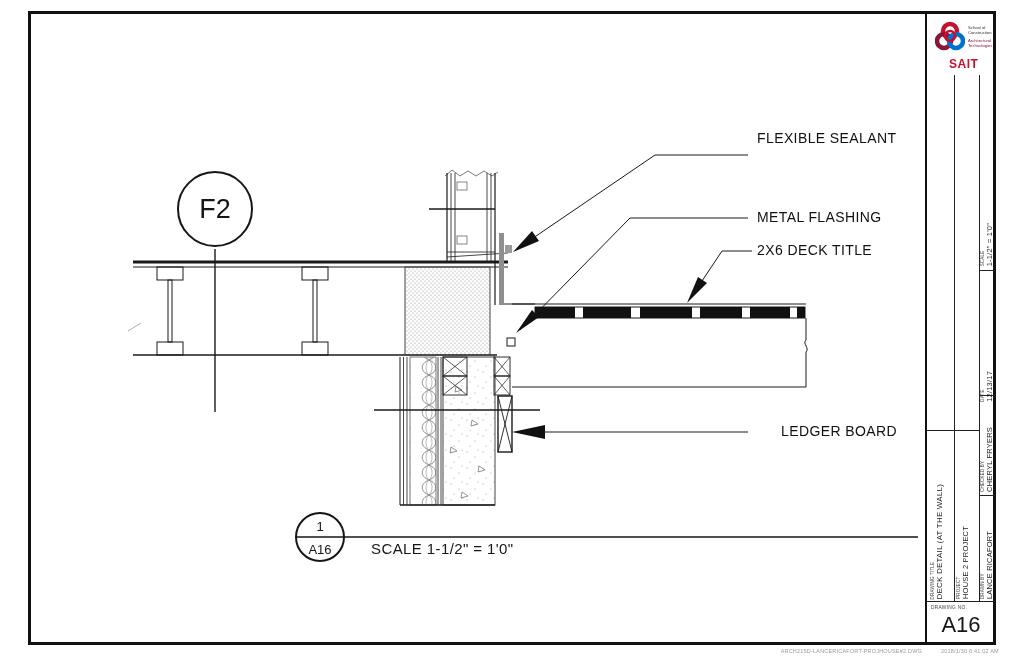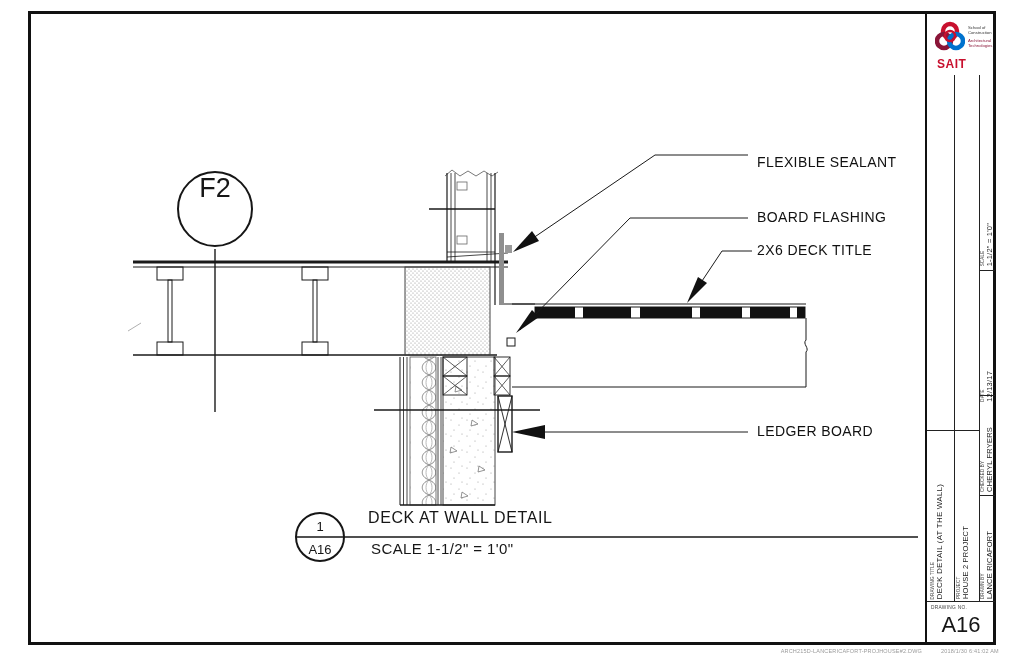--- a/index.html
+++ b/index.html
@@ -2,37 +2,37 @@
 <html><head>
 <meta charset="utf-8">
 <style>
   * { margin:0; padding:0; box-sizing:border-box; }
   html,body { width:1024px; height:662px; background:#fff; font-family:"Liberation Sans", sans-serif; }
   #sheet { position:relative; width:1024px; height:662px; background:#fff; overflow:hidden; }
   #border { position:absolute; left:28px; top:11px; width:968px; height:634px; border:3px solid #111; }
   #draw-svg { position:absolute; left:0; top:0; }
   .lbl { position:absolute; font-size:14px; letter-spacing:.4px; color:#111; white-space:nowrap; }
   .circle-callout { position:absolute; border:2.5px solid #161616; border-radius:50%;
-                    display:flex; align-items:flex-start; justify-content:center;
+                    display:flex; align-items:center; justify-content:center;
                     font-size:27px; color:#161616; background:transparent; }
   .detail-circle { position:absolute; left:295px; top:512px; width:50px; height:50px;
                    border:2px solid #161616; border-radius:50%; }
   .detail-circle .num { position:absolute; left:0; top:5px; width:100%; text-align:center; font-size:13px; color:#161616; }
   .detail-circle .sht { position:absolute; left:0; top:28px; width:100%; text-align:center; font-size:13px; color:#161616; }
   .detail-title { position:absolute; left:368px; top:509px; font-size:16px; letter-spacing:.6px; color:#161616; }
   .detail-scale { position:absolute; left:371px; top:540px; font-size:15px; letter-spacing:.4px; color:#161616; }
   
   #tblock { position:absolute; left:925px; top:14px; width:68px; height:628px; border-left:2.5px solid #111; background:#fff; }
   #tblock .hline { position:absolute; background:#222; height:1px; }
   #tblock .vline { position:absolute; background:#222; width:1px; }
   .vcell { position:absolute; writing-mode:vertical-rl; transform:rotate(180deg); white-space:nowrap; color:#222; }
   .vcell .vlabel { font-size:4.5px; letter-spacing:.2px; color:#444; }
   .vcell .vvalue { font-size:7.5px; letter-spacing:.2px; }
   #logo-box { position:absolute; left:0; top:0; width:68px; height:61px; }
-  #sait-word { position:absolute; left:10px; top:43px; font-size:12px; font-weight:bold; letter-spacing:.5px; }
+  #sait-word { position:absolute; left:22px; top:43px; font-size:12px; font-weight:bold; letter-spacing:.5px; }
   .school-line { position:absolute; left:41px; font-size:4.2px; line-height:5px; width:26px; }
   #dwgno-box { position:absolute; left:0; top:587px; width:68px; height:41px; border-top:1px solid #222; }
   #dwgno-box .nlabel { position:absolute; left:4px; top:3px; font-size:4.8px; color:#444; letter-spacing:.3px; }
   #dwgno-box .nvalue { position:absolute; left:0; top:10px; width:100%; text-align:center; font-size:22px; color:#161616; }
   .footer-txt { position:absolute; font-size:5.5px; color:#9a9a9a; letter-spacing:.2px; white-space:nowrap; }
 </style>
 </head>
 <body>
 
 <div id="sheet">
@@ -162,30 +162,29 @@
       <polygon points="512,432 545,425 545,439" fill="#111" stroke="none"></polygon>
     </g>
 
     <line x1="296" y1="537" x2="918" y2="537" stroke="#161616" stroke-width="1.3"></line>
   </svg>
 
   <div class="circle-callout" style="left:177px; top:171px; width:76px; height:76px;">
     <span>F2</span>
   </div>
 
-  <div class="lbl" style="left:757px; top:154px;">FLEXIBLE SEALANT</div>
-  <div class="lbl" style="left:757px; top:209px;">BOARD FLASHING</div>
+  <div class="lbl" style="left:757px; top:130px;">FLEXIBLE SEALANT</div>
+  <div class="lbl" style="left:757px; top:209px;">METAL FLASHING</div>
   <div class="lbl" style="left:757px; top:242px;">2X6 DECK TITLE</div>
-  <div class="lbl" style="left:757px; top:423px;text-align:right;">LEDGER BOARD</div>
+  <div class="lbl" style="left:781px; top:423px;text-align:right;">LEDGER BOARD</div>
 
   <div class="detail-circle">
     <div class="num">1</div>
     <div class="sht">A16</div>
   </div>
-  <div class="detail-title">DECK AT WALL DETAIL</div>
   <div class="detail-scale">SCALE 1-1/2" = 1'0"</div>
 
   <div id="tblock">
     <div id="logo-box">
       <svg width="30" height="34" style="position:absolute;left:8px;top:7px;">
         <circle cx="15" cy="10" r="7" fill="none" stroke="#c8102e" stroke-width="4.5"></circle>
         <circle cx="9" cy="20" r="7" fill="none" stroke="#8a1538" stroke-width="4.5"></circle>
         <circle cx="21" cy="20" r="7" fill="none" stroke="#0072ce" stroke-width="4.5"></circle>
         <circle cx="15" cy="15" r="5" fill="none" stroke="#c8102e" stroke-width="2.5"></circle>
       </svg>

